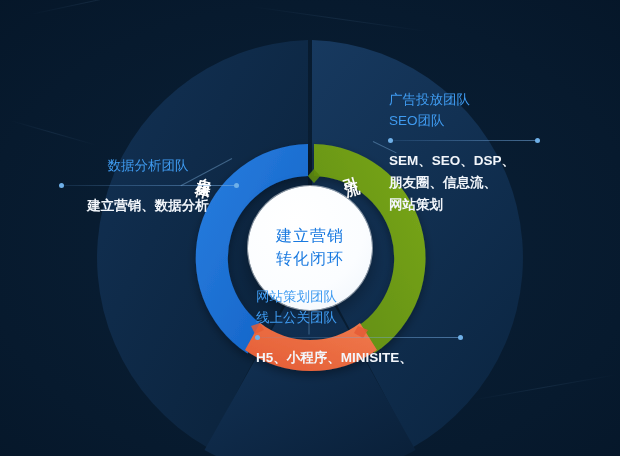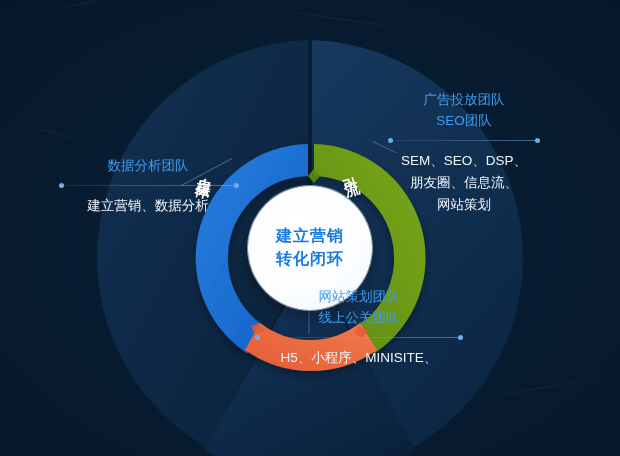--- a/index.html
+++ b/index.html
@@ -27,30 +27,30 @@
   #lbl-blue{left:198px;top:166px;font-size:15px;writing-mode:vertical-rl;
             transform:rotate(14deg);transform-origin:center;}
   #lbl-green{left:336px;top:166px;font-size:15px;writing-mode:vertical-rl;
              transform:rotate(-16deg);transform-origin:center;}
   #lbl-orange{left:262px;top:257px;font-size:15px;}
 
   .hub{position:absolute;left:248px;top:186px;width:124px;height:124px;border-radius:50%;
        background:radial-gradient(circle at 38% 30%,#ffffff 0%,#fbfdff 60%,#eef4fb 100%);
        box-shadow:0 0 0 1px rgba(255,255,255,.5), 0 6px 18px rgba(0,0,0,.35);
        display:flex;flex-direction:column;align-items:center;justify-content:center;}
-  .hub span{color:#1a7ae0;font-size:16px;font-weight:bold;line-height:1.42;letter-spacing:1px;}
+  .hub span{color:#1a7ae0;font-size:16px;font-weight:normal;line-height:1.42;letter-spacing:1px;}
 
   
-  .callout{position:absolute;text-align:center;}
+  .callout{position:absolute;}
   .team{color:#3f9bf0;font-size:13.5px;line-height:1.55;white-space:nowrap;}
   .rule{position:relative;height:1px;background:linear-gradient(90deg,rgba(90,150,210,.12),rgba(120,175,230,.55));margin:8px 0 9px 0;}
   .rule .dot{position:absolute;top:-2px;width:5px;height:5px;border-radius:50%;background:#6fb0e8;}
   .rule .dot.l{left:-1px;}
   .rule .dot.r{right:-1px;}
-  .detail{color:#f2f6fb;font-size:13.5px;font-weight:normal;line-height:1.62;white-space:nowrap;}
+  .detail{color:#f2f6fb;font-size:13.5px;font-weight:bold;line-height:1.62;white-space:nowrap;}
 
   #callout-left{left:58px;top:156px;text-align:center;}
   #callout-left .rule{width:178px;margin-left:2px;}
   #callout-right{left:389px;top:90px;}
   #callout-right .rule{width:150px;}
   #callout-bottom{left:256px;top:287px;}
   #callout-bottom .rule{width:206px;}
 
   .connector{position:absolute;height:1px;background:rgba(130,180,225,.42);transform-origin:left center;}
 </style>

